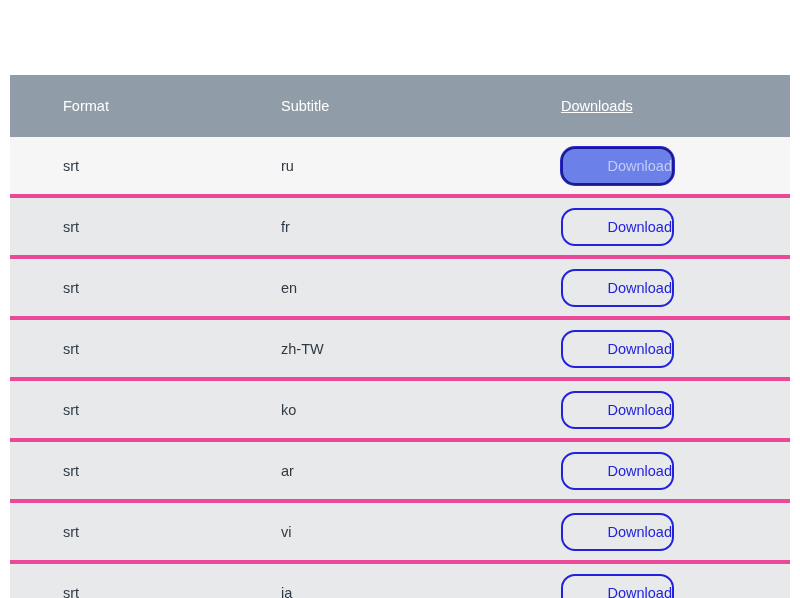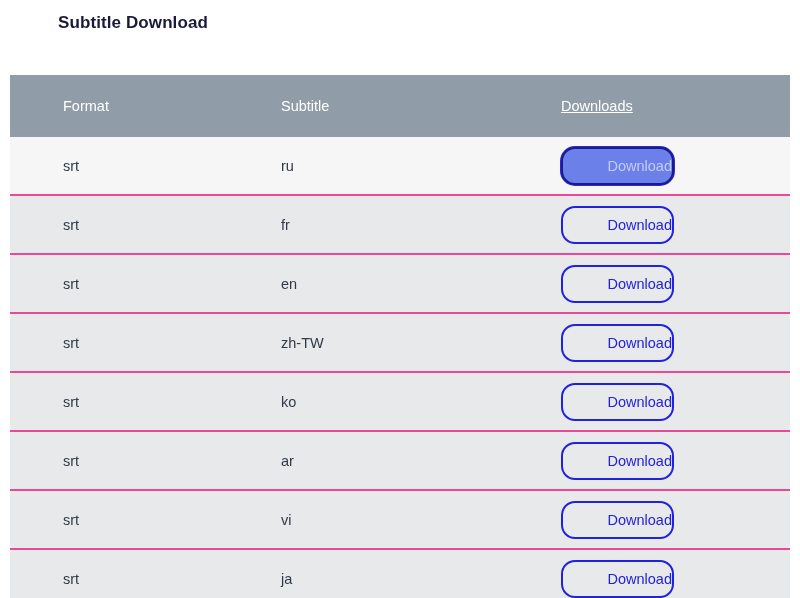--- a/index.html
+++ b/index.html
@@ -78,21 +78,21 @@
   .subtitle-table tbody tr.row-active {
     background: #f6f6f7;
   }
 
   .subtitle-table tbody td {
     height: 57px;
     padding: 0 0 0 53px;
     vertical-align: middle;
     font-size: 14.5px;
     color: #303a45;
-    border-bottom: 2px solid #ec4899;
+    border-bottom: 4px solid #ec4899;
     line-height: 18px;
     white-space: nowrap;
   }
   .subtitle-table tbody td.cell-download {
     padding-left: 28px;
   }
 
   
   .dl-btn {
     display: inline-block;
@@ -119,21 +119,20 @@
     border: 2px solid #1b1b8f;
     color: #c3ccf4;
     box-shadow: 0 0 0 1px #2a2ad0;
   }
 </style>
 </head>
 <body>
 
 <div id="page">
 
-  <div class="page-title">Subtitle Download</div>
 
   <div class="table-wrap">
     <table class="subtitle-table">
       <colgroup>
         <col class="col-format">
         <col class="col-language">
         <col class="col-download">
       </colgroup>
       <thead>
         <tr>

